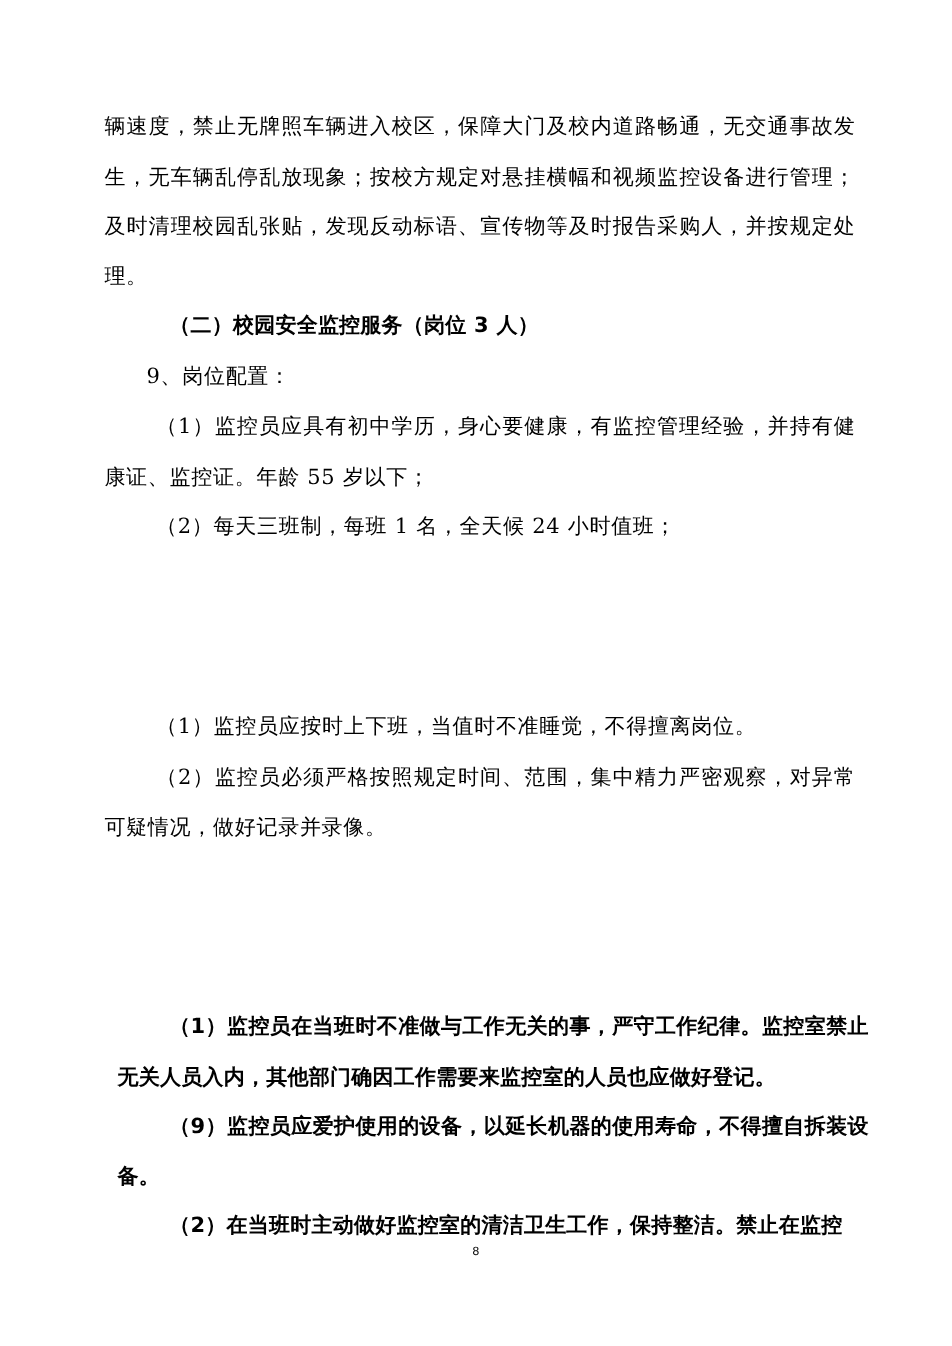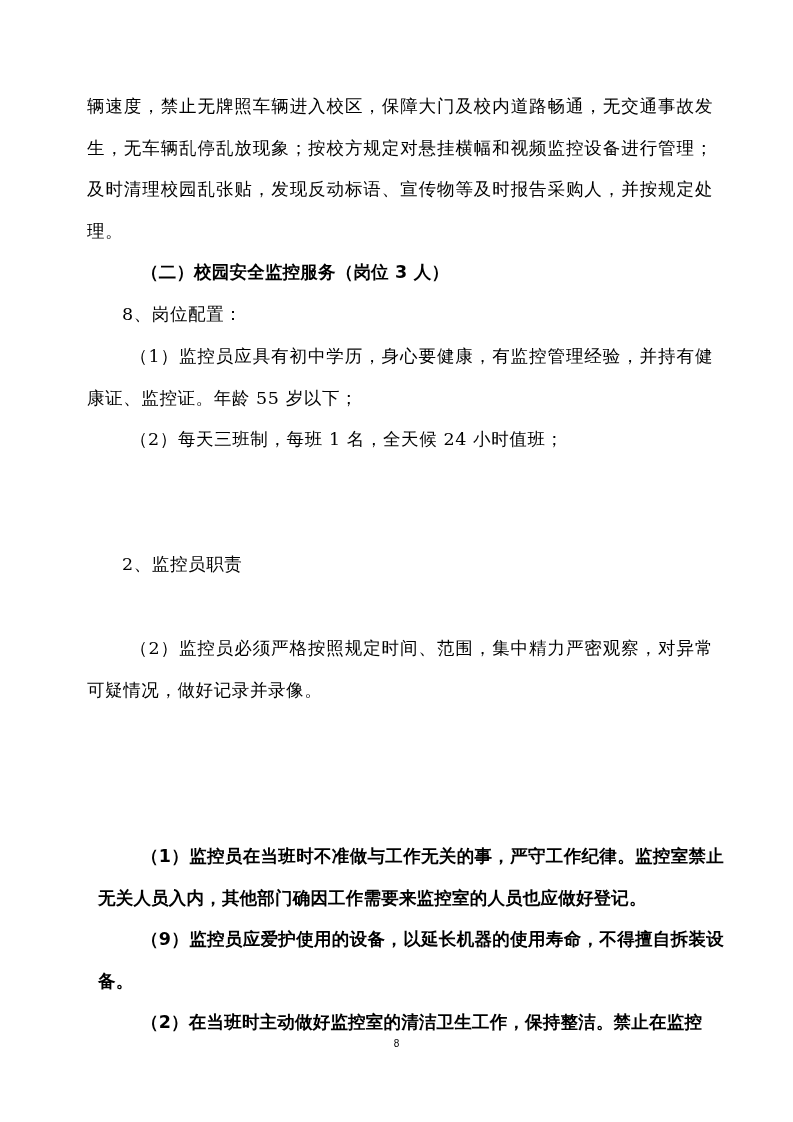--- a/index.html
+++ b/index.html
@@ -22,22 +22,22 @@
     position: absolute; left: 0; width: 793px; top: 1038px; text-align: center;
     font-size: 10px; font-family: "Liberation Sans", sans-serif;
   }
 </style>
 </head>
 <body>
 
 <div class="page">
   <p class="para" style="top:86px;">辆速度，禁止无牌照车辆进入校区，保障大门及校内道路畅通，无交通事故发生，无车辆乱停乱放现象；按校方规定对悬挂横幅和视频监控设备进行管理；及时清理校园乱张贴，发现反动标语、宣传物等及时报告采购人，并按规定处理。</p>
   <p class="para indent bold" style="top:252px;">（二）校园安全监控服务（岗位 3 人）</p>
-  <p class="para indent1" style="top:294px;">8、岗位配置：</p>
+  <p class="para indent1" style="top:294px;">9、岗位配置：</p>
   <p class="para indent" style="top:336px;">（1）监控员应具有初中学历，身心要健康，有监控管理经验，并持有健康证、监控证。年龄 55 岁以下；</p>
   <p class="para indent" style="top:419px;">（2）每天三班制，每班 1 名，全天候 24 小时值班；</p>
-  <p class="para indent1" style="top:544px;">2、监控员职责</p>
+  <p class="para indent" style="top:586px;">（1）监控员应按时上下班，当值时不准睡觉，不得擅离岗位。</p>
   <p class="para indent" style="top:628px;">（2）监控员必须严格按照规定时间、范围，集中精力严密观察，对异常可疑情况，做好记录并录像。</p>
   <p class="para indent bold" style="top:836px;">（1）监控员在当班时不准做与工作无关的事，严守工作纪律。监控室禁止无关人员入内，其他部门确因工作需要来监控室的人员也应做好登记。</p>
   <p class="para indent bold" style="top:919px;">（9）监控员应爱护使用的设备，以延长机器的使用寿命，不得擅自拆装设备。</p>
   <p class="para indent bold" style="top:1002px;">（2）在当班时主动做好监控室的清洁卫生工作，保持整洁。禁止在监控</p>
   <div class="pagenum">8</div>
 </div>
 
 </body></html>

